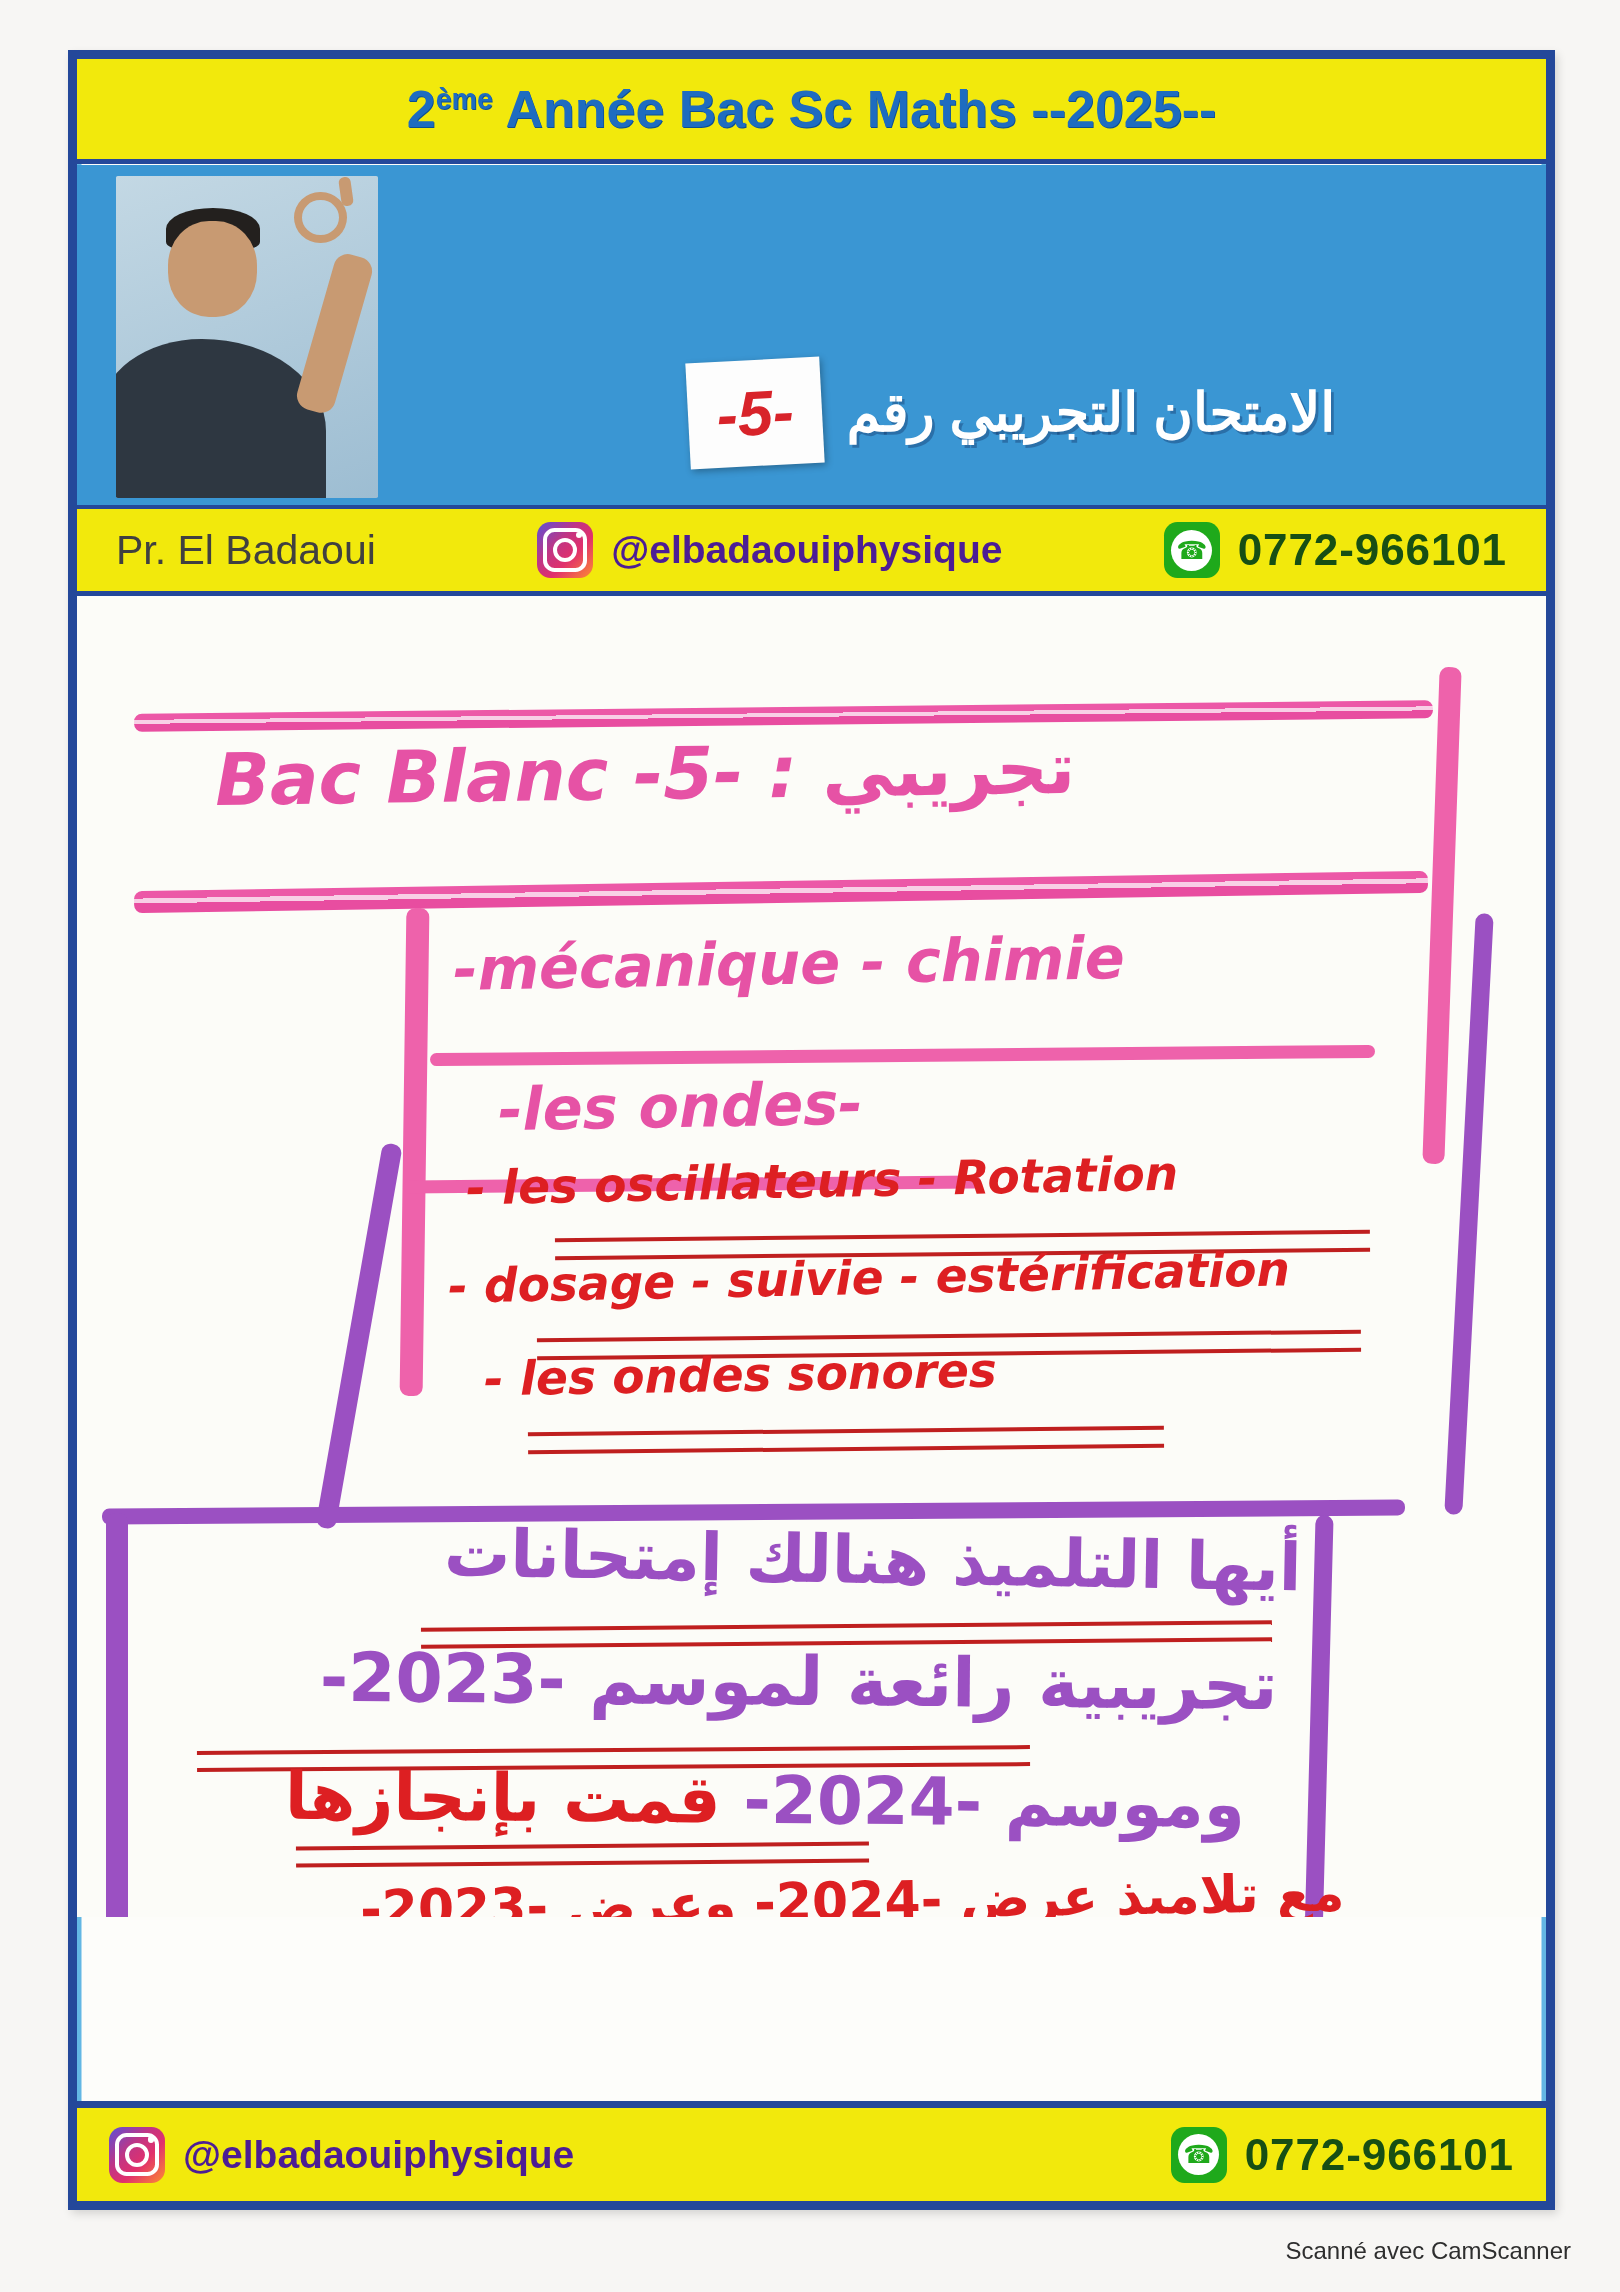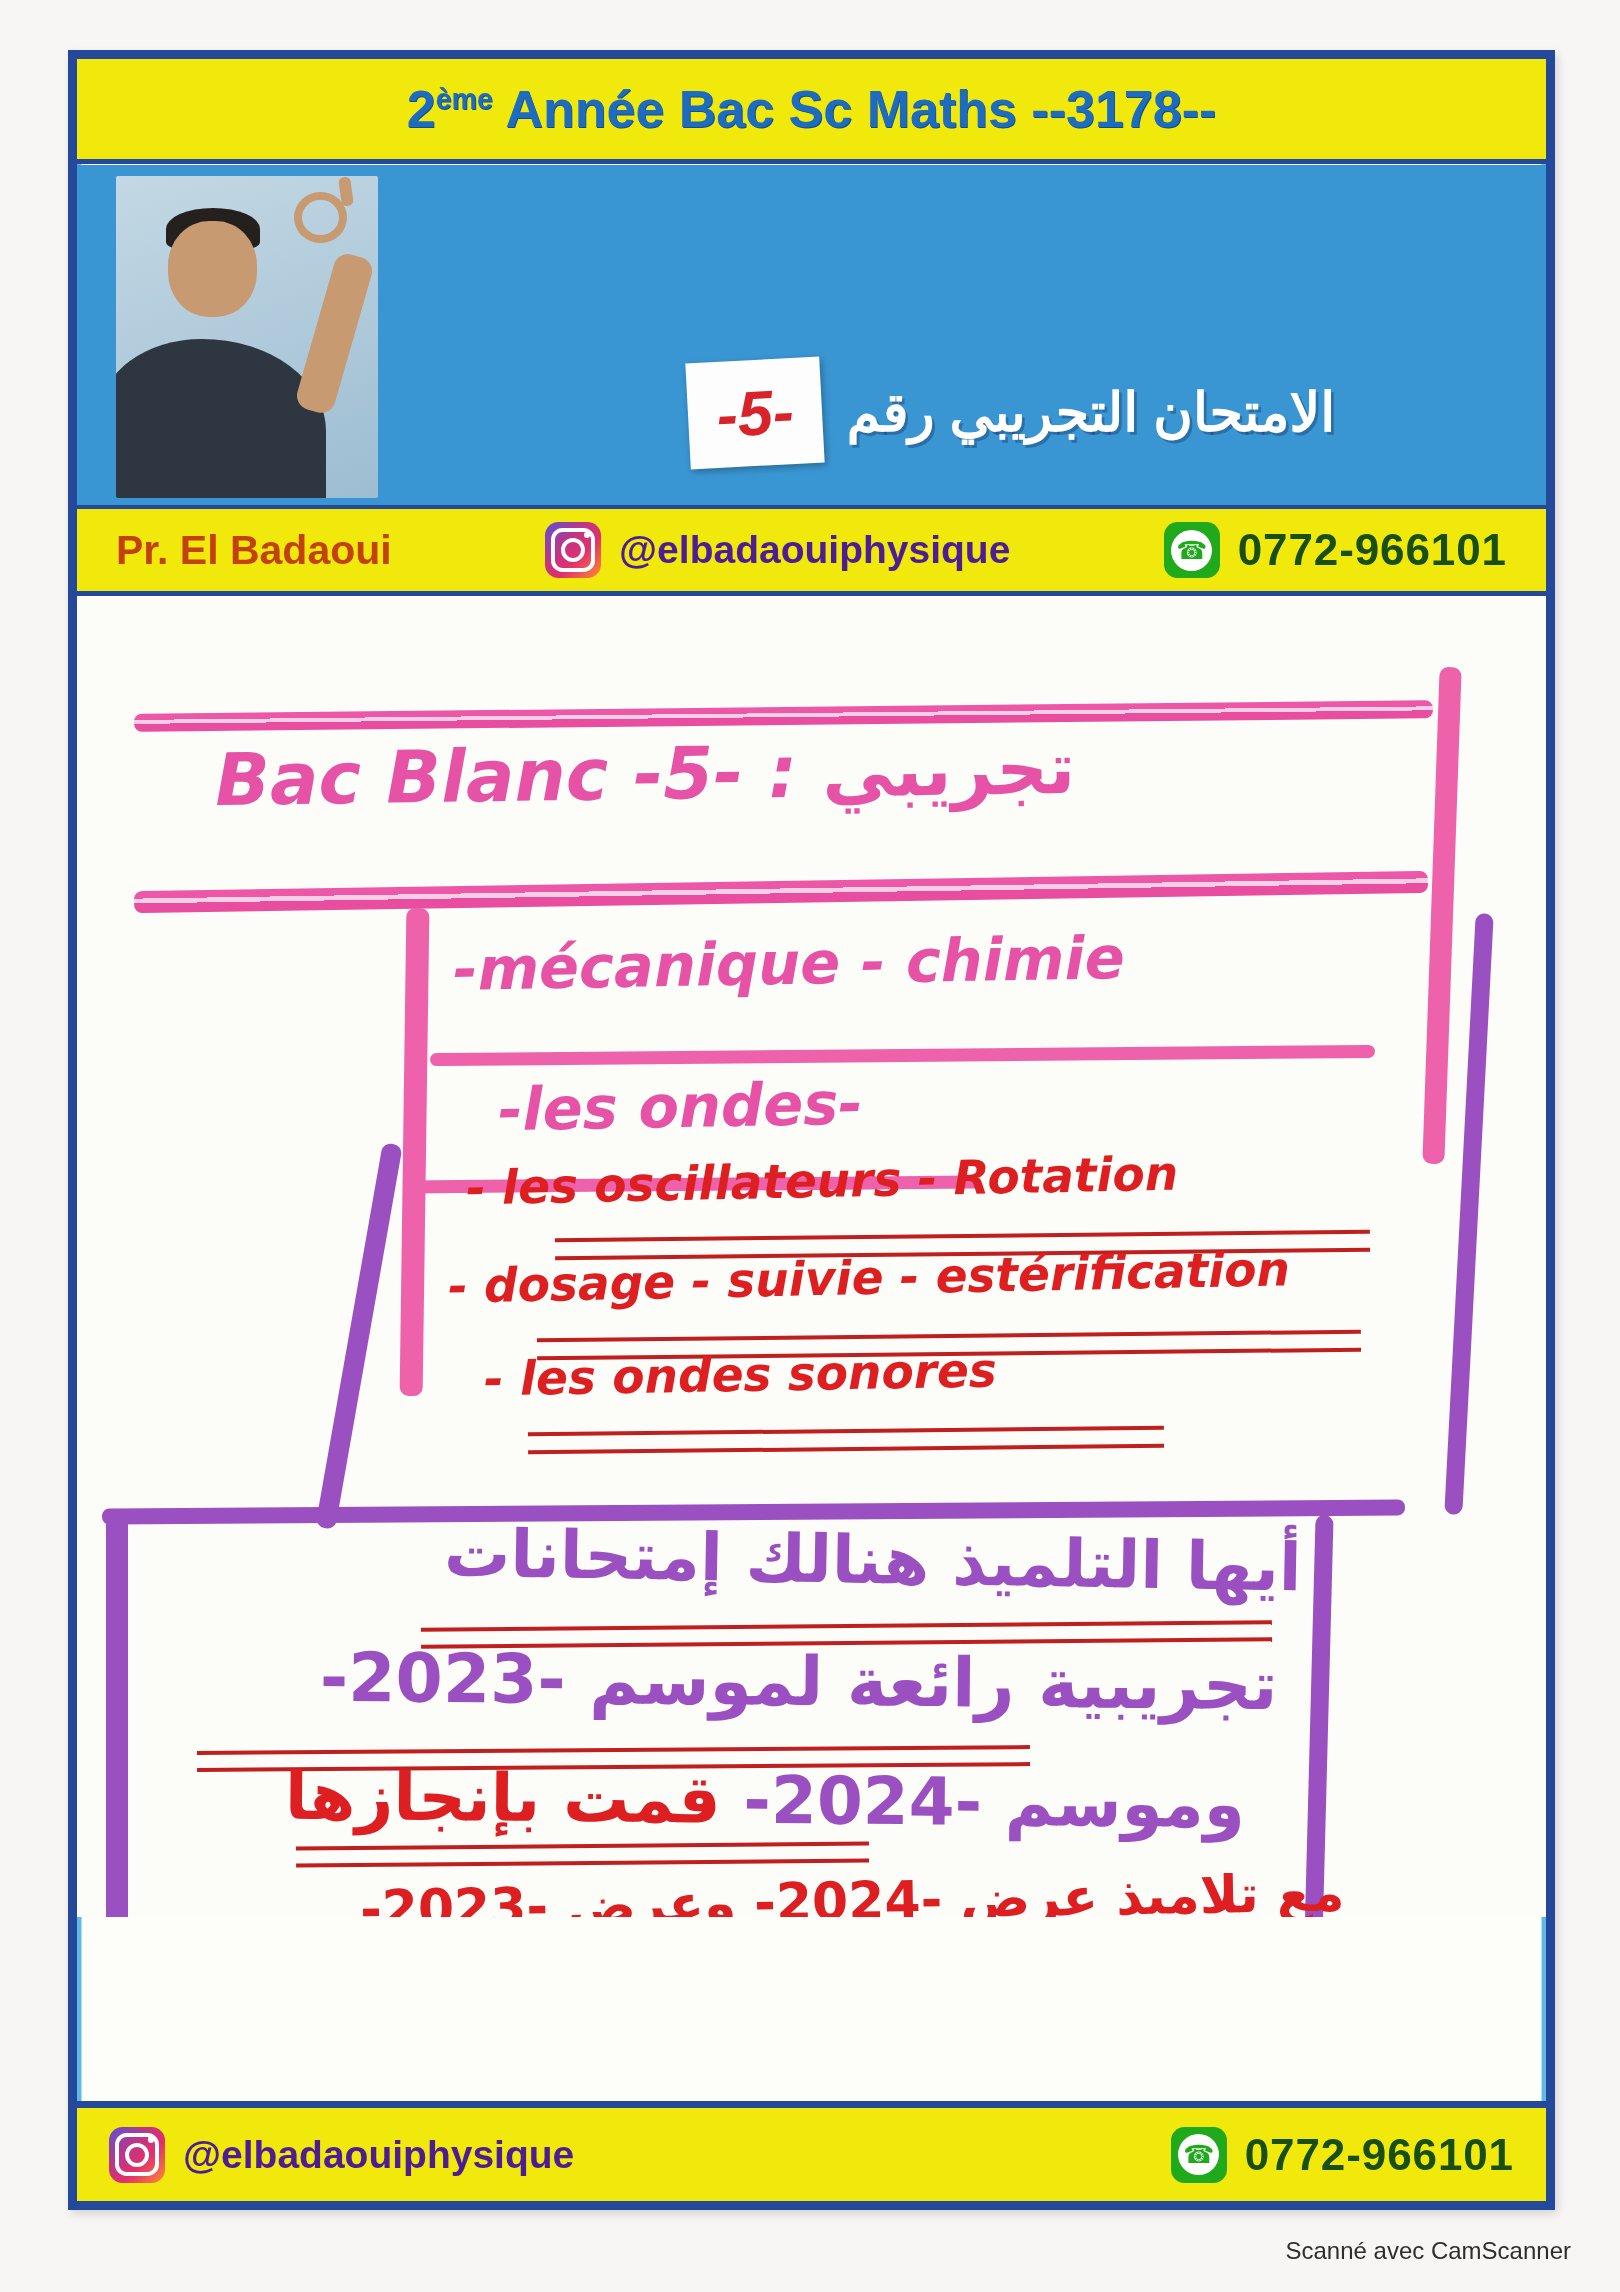--- a/index.html
+++ b/index.html
@@ -35,21 +35,21 @@
   .num-box{width:134px;height:106px;background:#fdfdfd;display:flex;align-items:center;justify-content:center;
            transform:rotate(-3deg);box-shadow:1.8px 2.7px 7.2px rgba(0,0,0,.3);
            color:#d8232a;font-size:63px;font-weight:bold;font-style:italic;}
   
   .band-contact{top:446px;height:91px;box-sizing:border-box;background:#f2e90c;border-top:4.5px solid #24489a;
                 border-bottom:5.4px solid #24489a;display:flex;align-items:center;justify-content:space-between;
                 padding:0 39px;}
   .band-bottom{top:2042px;height:100px;box-sizing:border-box;background:#f2e90c;border-top:7.2px solid #24489a;
                display:flex;align-items:center;justify-content:space-between;padding:0 32px;}
   .cgroup{display:flex;align-items:center;gap:18px;}
-  .teacher{font-size:41px;font-weight:bold;color:#c2410c;text-align:right;}
+  .teacher{font-size:41px;font-weight:normal;color:#404040;text-align:right;}
   .handle{font-size:39px;font-weight:bold;color:#4c1d95;}
   .phone{font-size:44px;font-weight:bold;color:#174f14;letter-spacing:0.9px;}
   
   .ig-icon{position:relative;width:56px;height:56px;border-radius:13.4px;flex:none;
            background:linear-gradient(135deg,#5b51d8 0%,#c13584 38%,#e1306c 62%,#fd8d32 100%);}
   .ig-icon span{position:absolute;display:block;}
   .ig-frame{inset:6.3px;border:4.5px solid #fff;border-radius:11.6px;}
   .ig-lens{inset:16px;border:4.5px solid #fff;border-radius:50%;}
   .ig-dot{top:9.9px;right:10.7px;width:6.3px;height:6.3px;background:#fff;border-radius:50%;}
   .wa-icon{width:56px;height:56px;border-radius:13.4px;background:#1fa91b;display:flex;align-items:center;
@@ -79,21 +79,21 @@
   
   .credit{position:absolute;right:49px;top:2237px;font-size:24px;color:#2e2e2e;font-family:"Liberation Sans",sans-serif;}
 </style>
 </head>
 <body>
 
 <div class="page">
   <div class="doc">
 
     <div class="band-title">
-      <div class="title"><span>2</span><sup>ème</sup><span> Année Bac Sc Maths --3178--</span></div>
+      <div class="title"><span>2</span><sup>ème</sup><span> Année Bac Sc Maths --2025--</span></div>
     </div>
 
     <div class="band-hero">
       <div class="photo">
         <span class="ph-torso"></span>
         <span class="ph-hair"></span>
         <span class="ph-head"></span>
         <span class="ph-arm"></span>
         <span class="ph-hand"></span>
         <span class="ph-fingers"></span>

